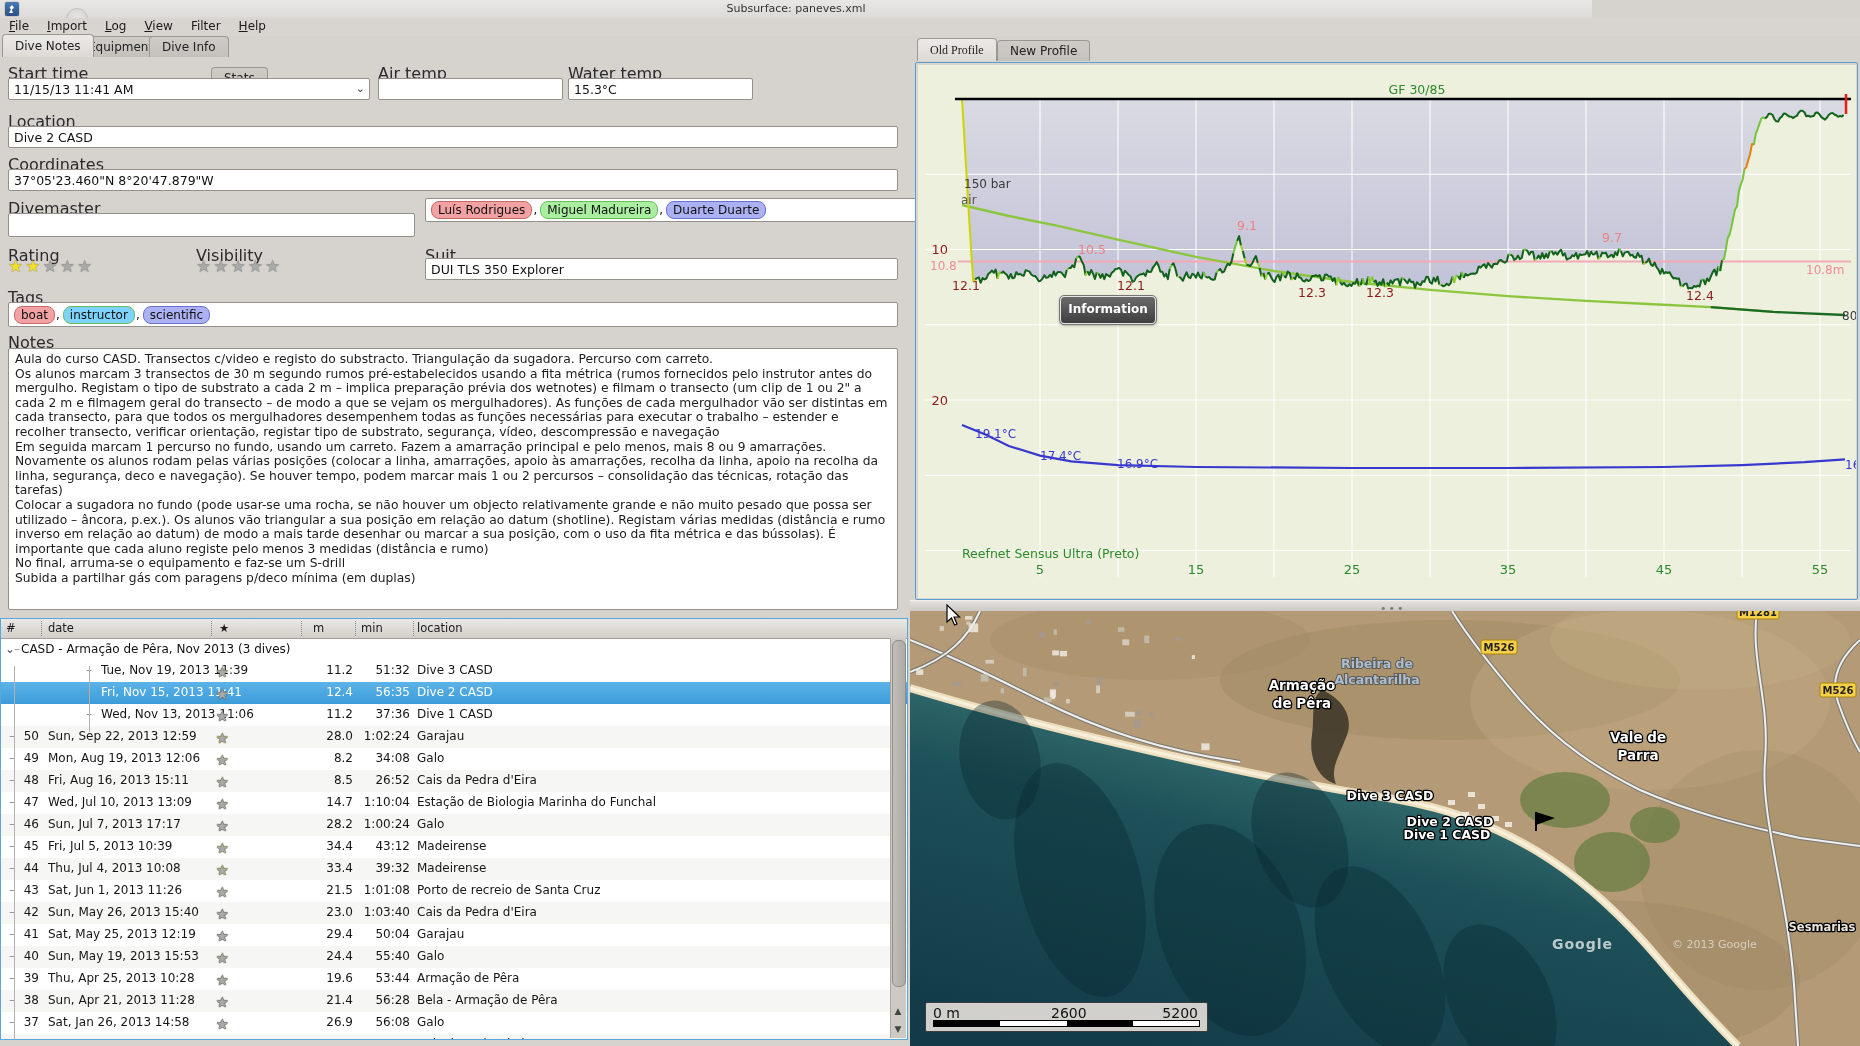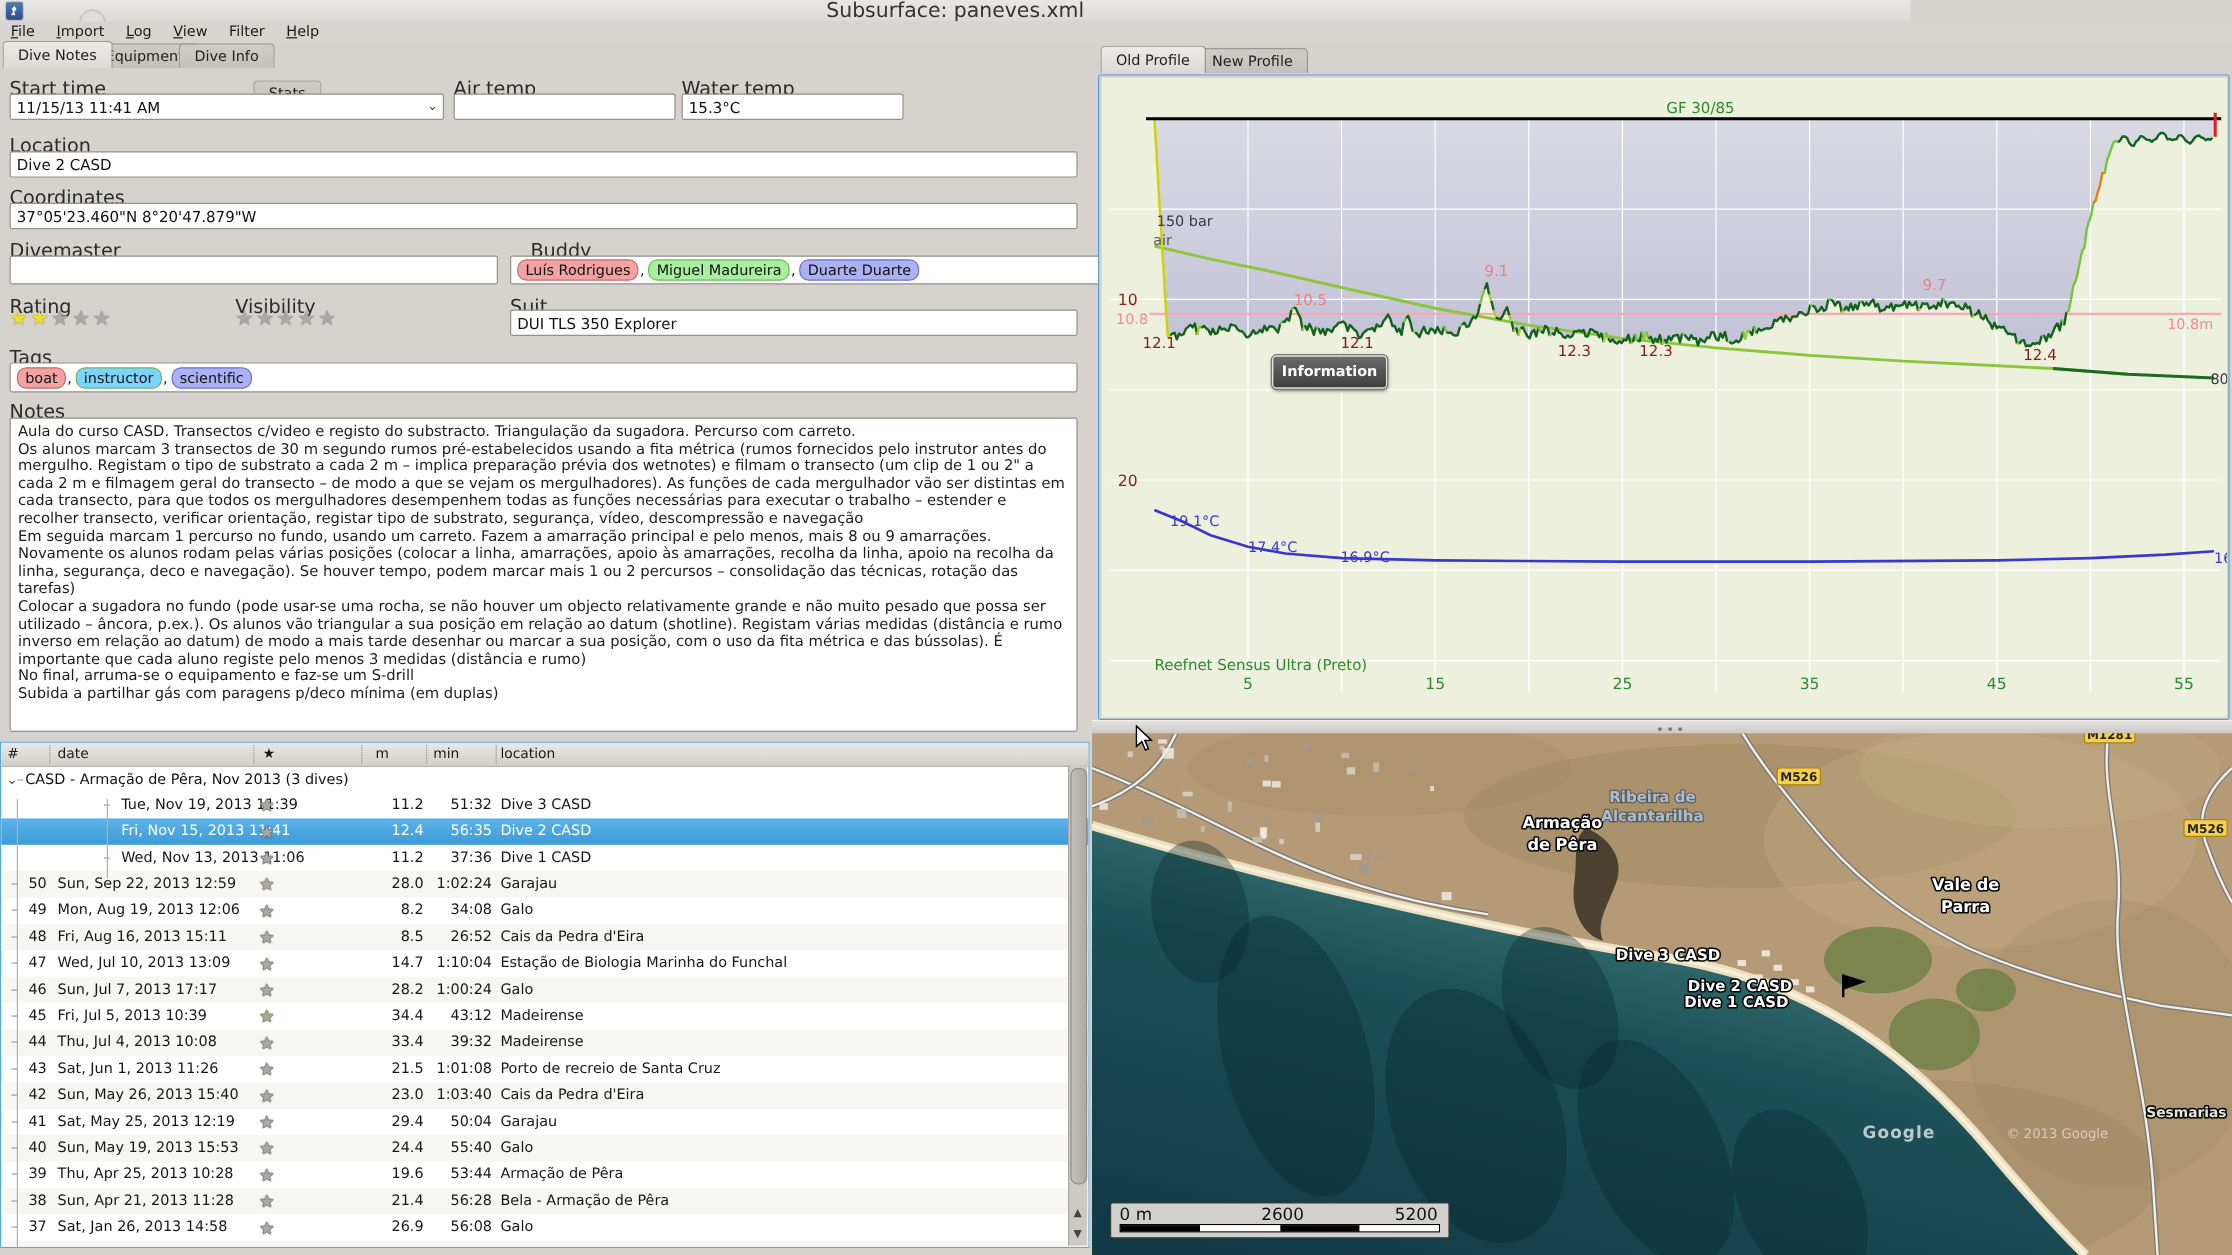--- a/index.html
+++ b/index.html
@@ -1,20 +1,20 @@
 <!DOCTYPE html>
 <html><head>
 <meta charset="utf-8">
 <style>
   html,body{margin:0;padding:0}
   body{width:1860px;height:1046px;position:relative;overflow:hidden;
        font-family:"DejaVu Sans","Liberation Sans",sans-serif;background:#d6d2ce;color:#222}
   
   #titlebar{position:absolute;left:0;top:0;width:1592px;height:18px;
-    background:linear-gradient(#e9e7e5,#dcdad7);font-size:17px;color:#333;text-align:center;line-height:18px}
+    background:linear-gradient(#e9e7e5,#dcdad7);font-size:11px;color:#333;text-align:center;line-height:18px}
   #app-icon{position:absolute;left:5px;top:2px;width:14px;height:14px;border-radius:2px;
     background:linear-gradient(#4a7ab5,#2c4f86);box-shadow:0 0 1px #123}
   #app-icon::after{content:"";position:absolute;left:4px;top:3px;width:5px;height:8px;background:#fff;
     clip-path:polygon(0 100%,40% 55%,10% 30%,60% 0,100% 35%,55% 60%,80% 100%)}
   #tray-circle{position:absolute;left:66px;top:8px;width:20px;height:20px;border-radius:50%;
     border:1px solid #aaa;background:radial-gradient(#eee,#ccc);opacity:.6}
   #menubar{position:absolute;left:0;top:18px;width:1860px;height:18px;background:#d8d5d1;font-size:12px}
   .menu-item{display:inline-block;padding:1px 9px 2px 9px;color:#1a1a1a;cursor:default}
   .menu-item u{text-decoration:underline}
   
@@ -128,21 +128,21 @@
 <div class="lbl" style="left:8px;top:155px">Coordinates</div>
 <div class="field" style="left:8px;top:169px;width:890px;height:22px">
   <span>37°05'23.460"N 8°20'47.879"W</span>
 </div>
 
 <div class="lbl" style="left:8px;top:199px">Divemaster</div>
 <div class="field" style="left:8px;top:213px;width:407px;height:24px">
   <span></span>
 </div>
 <div class="lbl" style="left:442px;top:199px">Buddy</div>
-<div class="field" style="left:425px;top:213px;width:531px;height:24px" id="buddy-field">
+<div class="field" style="left:425px;top:198px;width:531px;height:24px" id="buddy-field">
     <span class="pill" style="background: rgb(242, 162, 162); border-color: rgb(201, 106, 106);">Luís Rodrigues</span>
     <span class="pill-sep">,</span>
     <span class="pill" style="background: rgb(169, 239, 159); border-color: rgb(105, 189, 89);">Miguel Madureira</span>
     <span class="pill-sep">,</span>
     <span class="pill" style="background: rgb(171, 177, 243); border-color: rgb(106, 113, 209);">Duarte Duarte</span>
   </div>
 
 <div class="lbl" style="left:8px;top:246px">Rating</div>
 <div class="stars-row" style="left:8px;top:256px" id="rating-stars"><span class="st f" style="font-size:17px">★</span><span class="st f" style="font-size:17px">★</span><span class="st e" style="font-size:17px">★</span><span class="st e" style="font-size:17px">★</span><span class="st e" style="font-size:17px">★</span></div>
 <div class="lbl" style="left:196px;top:246px">Visibility</div>
@@ -463,21 +463,21 @@
       <div class="treeline" style="left: 88px; top: 27px; height: 66px;"></div>
     </div>
   <div id="dt-scroll">
     <div id="dt-thumb"></div>
     <div class="sb-btn" style="bottom:18px">▲</div>
     <div class="sb-btn" style="bottom:0">▼</div>
   </div>
 </div>
 
 <div id="right-tabs">
-    <div class="tab active" style="left: 0px;">Old Profile</div>
+    <div class="tab active" style="left: 0px; font-family: Liberation Serif, serif;">Old Profile</div>
     <div class="tab" style="left: 80px;">New Profile</div>
   </div>
 <div id="chart-wrap"></div>
 <svg id="chart-svg" width="938" height="533" viewBox="918 68 938 533">
     <defs>
       <linearGradient id="lav" x1="0" y1="0" x2="0" y2="1">
         <stop offset="0%" stop-color="#dadae3"></stop>
         <stop offset="100%" stop-color="#c2c2d8"></stop>
       </linearGradient>
     </defs>

